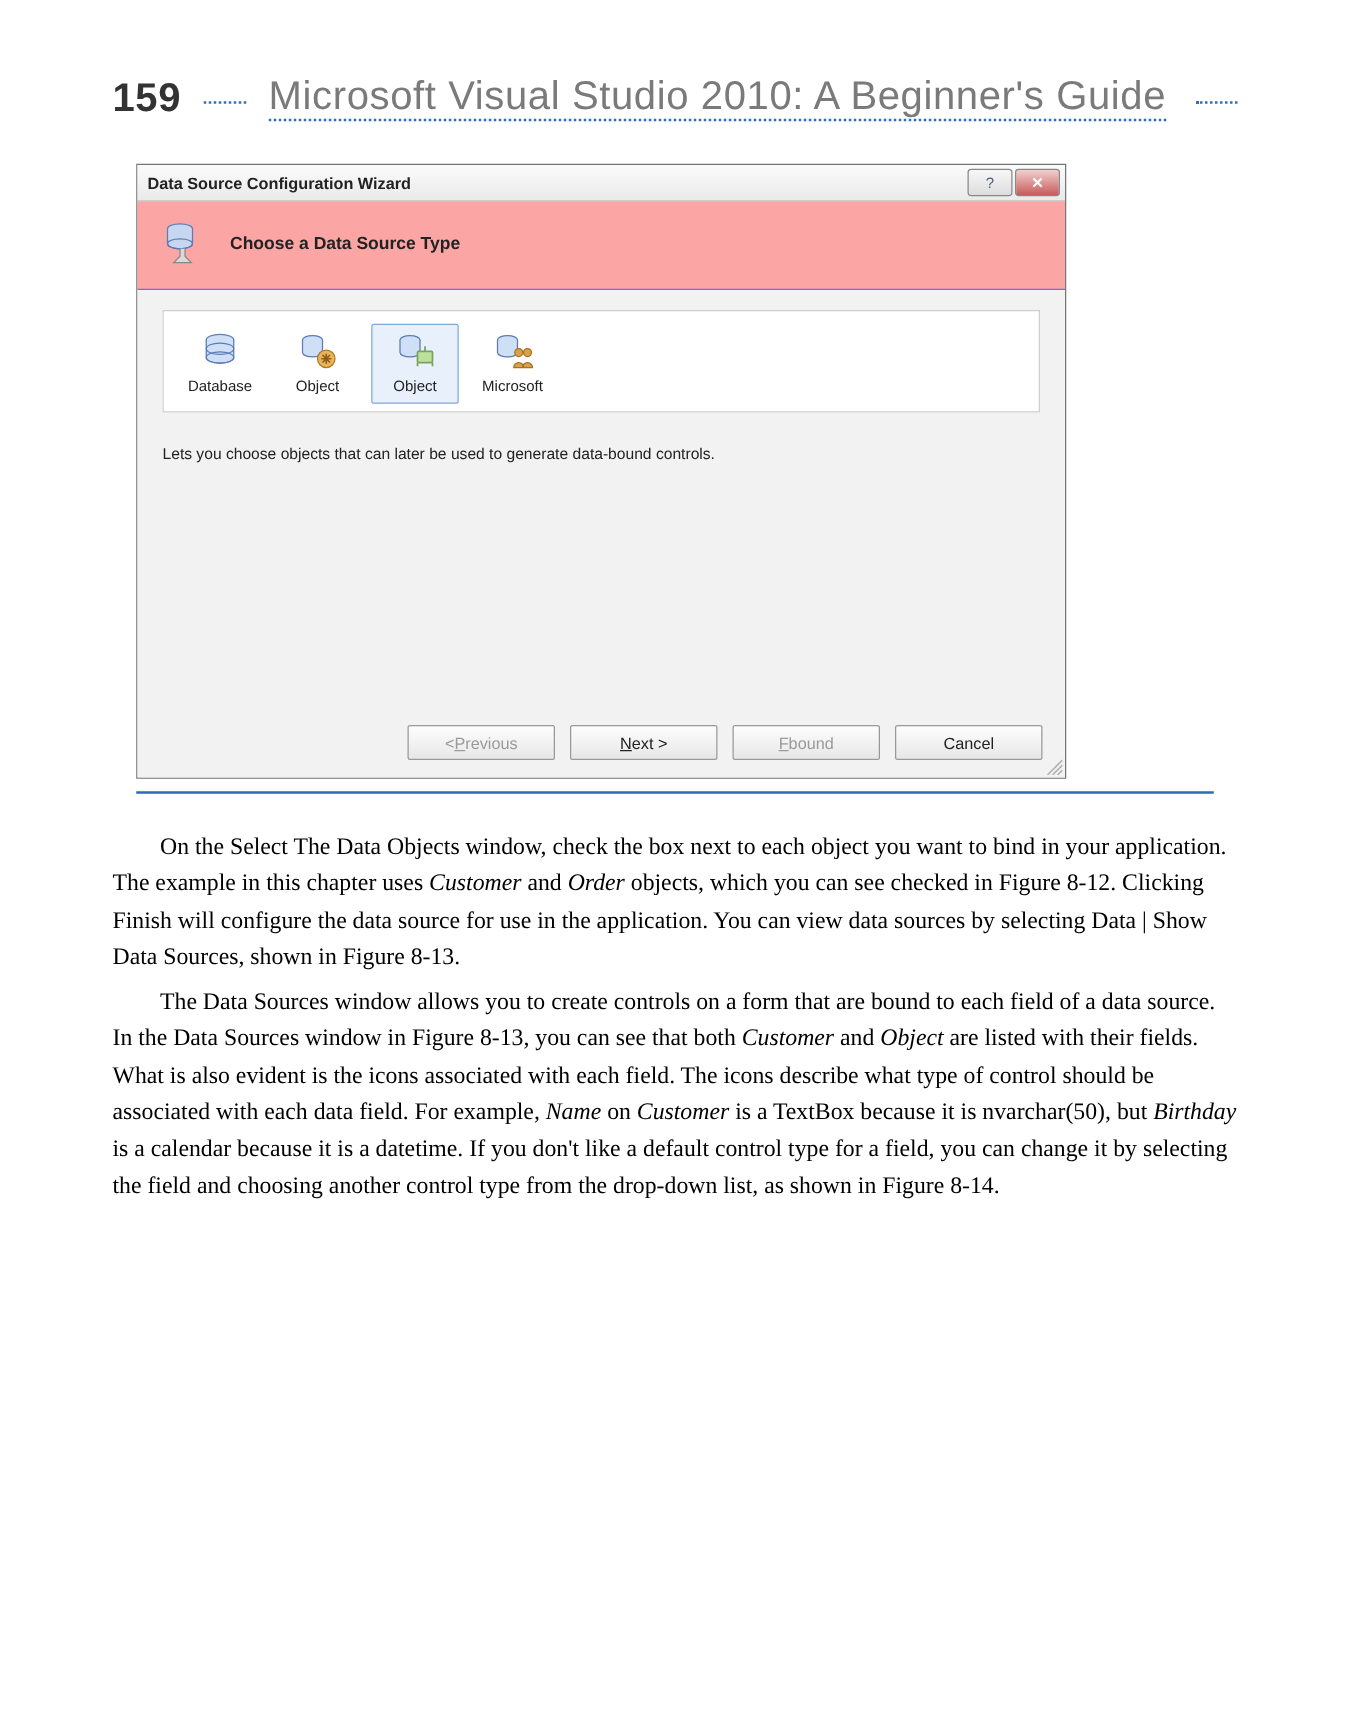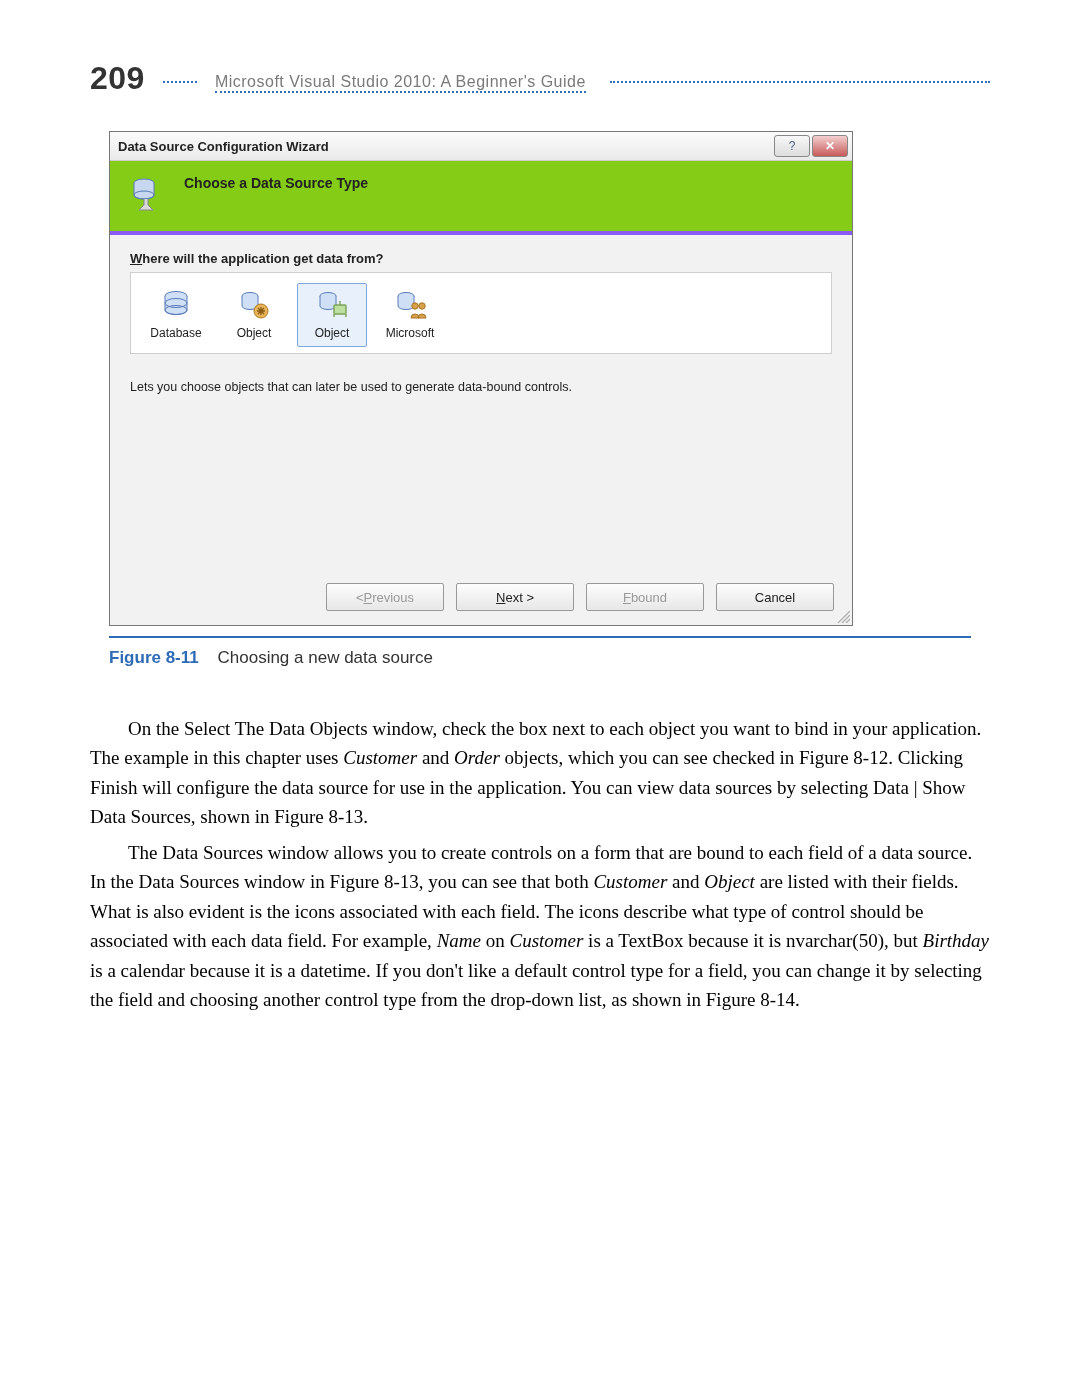--- a/index.html
+++ b/index.html
@@ -26,21 +26,21 @@
     margin-bottom: 34px;
   }
   .runhead .pnum {
     font-weight: 600;
     color: #333;
     font-size: 32px;
     letter-spacing: 0.5px;
     position: relative;
   }
   .runhead .ptitle {
-    font-size: 16px;
+    font-size: 32px;
     letter-spacing: 0.5px;
     position: relative;
     top: -2px;
   }
   .runhead-line {
     flex: 1;
     border-bottom: 2px dotted #326fba;
     position: relative;
     top: -6px;
     margin-left: 6px;
@@ -103,24 +103,25 @@
     font-size: 12px;
     color: #4a6285;
   }
   .tb-btn.close {
     background: linear-gradient(#f3cfcf, #c85b5b);
     color: #fff;
     font-weight: bold;
   }
   .wiz-hdr {
     display: flex;
+    align-items: center;
     gap: 16px;
     padding: 14px 20px 18px 20px;
-    background: #84cc16;
-    border-bottom: 4px solid #8b5cf6;
+    background: #fca5a5;
+    border-bottom: 1px solid #8b5cf6;
   }
   .wiz-hdr .big-icon {
     width: 38px; height: 38px; position: relative;
   }
   .wiz-hdr h3 {
     margin: 0;
     font-size: 14px;
     font-weight: 700;
   }
   .wiz-body {
@@ -230,21 +231,21 @@
   .body p + p { margin-top: 0; }
   .indent { text-indent: 38px; }
   .em { font-style: italic; }
 </style>
 </head>
 <body>
 
 <div class="page">
 
   <div class="runhead">
-    <span class="pnum">209</span>
+    <span class="pnum">159</span>
     <span class="pnum-dots"></span>
     <span class="ptitle title-w-dots">
       <span>Microsoft Visual Studio 2010: A Beginner's Guide</span>
       <span class="title-underline"></span>
     </span>
     <span class="runhead-line"></span>
   </div>
 
   <div class="figure">
     <div class="wizard">
@@ -265,23 +266,20 @@
             <ellipse cx="14" cy="8" rx="10" ry="4" fill="#c7d7ef" stroke="#5a7bb8"></ellipse>
             <path d="M4 8 v12 a10 4 0 0 0 20 0 V8" fill="#c7d7ef" stroke="#5a7bb8"></path>
             <ellipse cx="14" cy="20" rx="10" ry="4" fill="none" stroke="#5a7bb8"></ellipse>
             <path d="M14 24 v6 l-5 5 h14 l-5 -5 v-6" fill="#d9d9d9" stroke="#888"></path>
           </svg>
         </div>
         <h3>Choose a Data Source Type</h3>
       </div>
 
       <div class="wiz-body">
-        <p class="wiz-q">
-          <span class="ul">W</span><span>here will the application get data from?</span>
-        </p>
 
         <div class="options">
 
           <div class="opt">
             <div class="icon">
               <svg viewBox="0 0 34 34" width="34" height="34">
                 <ellipse cx="17" cy="8" rx="11" ry="4.5" fill="#cfdff5" stroke="#5a7bb8"></ellipse>
                 <path d="M6 8 v14 a11 4.5 0 0 0 22 0 V8" fill="#cfdff5" stroke="#5a7bb8"></path>
                 <ellipse cx="17" cy="15" rx="11" ry="4.5" fill="none" stroke="#5a7bb8"></ellipse>
                 <ellipse cx="17" cy="22" rx="11" ry="4.5" fill="none" stroke="#5a7bb8"></ellipse>
@@ -356,24 +354,20 @@
 
         <div class="resize">
           <svg viewBox="0 0 14 14" width="14" height="14">
             <path d="M2 14 L14 2 M6 14 L14 6 M10 14 L14 10" stroke="#b0b0b0" stroke-width="1.3"></path>
           </svg>
         </div>
       </div>
     </div>
 
     <hr class="caption-rule">
-    <div class="caption">
-      <span class="figno">Figure 8-11</span>
-      <span>Choosing a new data source</span>
-    </div>
   </div>
 
   <div class="body">
     <p class="indent">
       <span>On the Select The Data Objects window, check the box next to each object you want to bind in your application. The example in this chapter uses </span><span class="em">Customer</span><span> and </span><span class="em">Order</span><span> objects, which you can see checked in Figure 8-12. Clicking Finish will configure the data source for use in the application. You can view data sources by selecting Data | Show Data Sources, shown in Figure 8-13.</span>
     </p>
     <p class="indent">
       <span>The Data Sources window allows you to create controls on a form that are bound to each field of a data source. In the Data Sources window in Figure 8-13, you can see that both </span><span class="em">Customer</span><span> and </span><span class="em">Object</span><span> are listed with their fields. What is also evident is the icons associated with each field. The icons describe what type of control should be associated with each data field. For example, </span><span class="em">Name</span><span> on </span><span class="em">Customer</span><span> is a TextBox because it is nvarchar(50), but </span><span class="em">Birthday</span><span> is a calendar because it is a datetime. If you don't like a default control type for a field, you can change it by selecting the field and choosing another control type from the drop-down list, as shown in Figure 8-14.</span>
     </p>
   </div>

